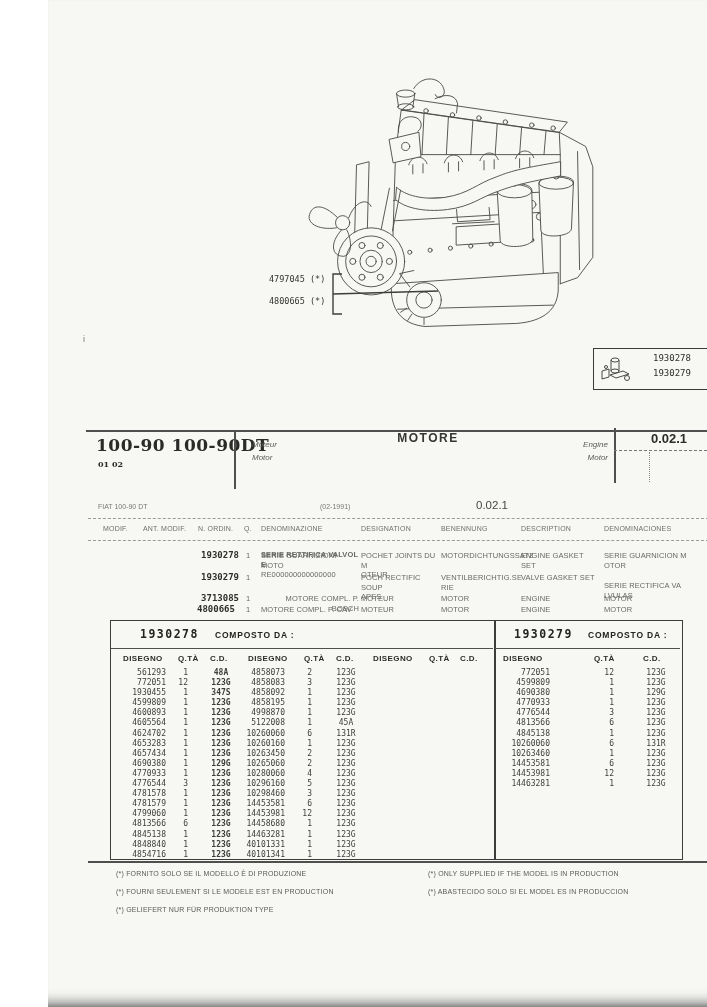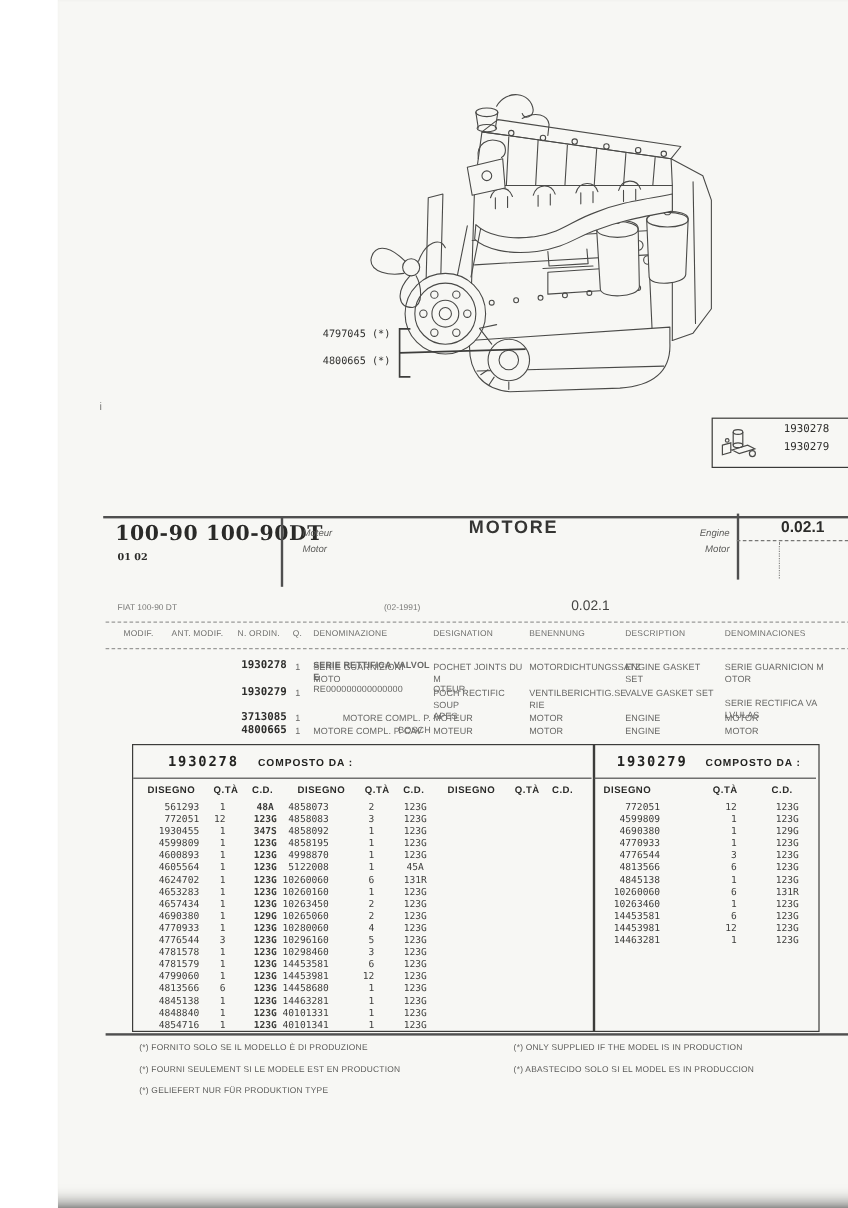--- a/index.html
+++ b/index.html
@@ -137,21 +137,21 @@
     <div class="abs mono" style="left:48px;top:4px;width:60px;font-size:9px;color:#2e2e2c;text-align:center;">1930278</div>
     <div class="abs mono" style="left:48px;top:19px;width:60px;font-size:9px;color:#2e2e2c;text-align:center;">1930279</div>
   </div>
 
   <div class="abs rule" style="left:38px;top:430px;width:638px;height:2px;"></div>
   <div class="abs serif" style="left:48px;top:435px;font-size:17px;font-weight:bold;letter-spacing:.5px;color:#2a2a28;">100-90 100-90DT</div>
   <div class="abs serif" style="left:50px;top:459px;font-size:8px;font-weight:bold;color:#2a2a28;">01 02</div>
   <div class="abs rule" style="left:186px;top:431px;width:1.5px;height:58px;"></div>
   <div class="abs" style="left:204px;top:440px;font-size:8px;font-style:italic;color:#5c5c5a;">Moteur</div>
   <div class="abs" style="left:204px;top:453px;font-size:8px;font-style:italic;color:#5c5c5a;">Motor</div>
-  <div class="abs" style="left:220px;top:431px;width:320px;text-align:center;font-size:15px;font-weight:bold;letter-spacing:1.5px;color:#35353 3;color:#353533;">MOTORE</div>
+  <div class="abs" style="left:220px;top:431px;width:320px;text-align:center;font-size:12px;font-weight:bold;letter-spacing:1.5px;color:#35353 3;color:#353533;">MOTORE</div>
   <div class="abs" style="left:460px;top:440px;width:100px;text-align:right;font-size:8px;font-style:italic;color:#5c5c5a;">Engine</div>
   <div class="abs" style="left:460px;top:453px;width:100px;text-align:right;font-size:8px;font-style:italic;color:#5c5c5a;">Motor</div>
   <div class="abs rule" style="left:566px;top:428px;width:1.5px;height:55px;"></div>
   <div class="abs" style="left:566px;top:431px;width:110px;text-align:center;font-size:13px;font-weight:bold;color:#2c2c2a;">0.02.1</div>
   <div class="abs dash" style="left:566px;top:450px;width:108px;border-color:#777775;"></div>
   <div class="abs" style="left:601px;top:452px;height:30px;border-left:1px dotted #8a8a88;"></div>
 
   <div class="abs faded" style="left:50px;top:503px;font-size:7px;">FIAT 100-90 DT</div>
   <div class="abs faded" style="left:272px;top:503px;font-size:7px;">(02-1991)</div>
   <div class="abs" style="left:428px;top:499px;font-size:11.5px;color:#454543;">0.02.1</div>
@@ -192,21 +192,21 @@
 LVULAS</div>
 
   <div class="abs ord r" style="left:145px;top:593px;width:46px;">3713085</div>
   <div class="abs cellTxt" style="left:198px;top:594px;">1</div>
   <div class="abs cellTxt pre" style="left:213px;top:594px;width:98px;text-align:right;">MOTORE COMPL. P. BOSCH</div>
   <div class="abs cellTxt pre" style="left:313px;top:594px;width:78px;">MOTEUR</div>
   <div class="abs cellTxt pre" style="left:393px;top:594px;width:78px;">MOTOR</div>
   <div class="abs cellTxt pre" style="left:473px;top:594px;width:78px;">ENGINE</div>
   <div class="abs cellTxt pre" style="left:556px;top:594px;width:110px;">MOTOR</div>
 
-  <div class="abs ord r" style="left:145px;top:604px;width:46px;">4800665</div>
+  <div class="abs ord r" style="left:145px;top:604px;width:46px;text-align:center;">4800665</div>
   <div class="abs cellTxt" style="left:198px;top:605px;">1</div>
   <div class="abs cellTxt pre" style="left:213px;top:605px;width:98px;">MOTORE COMPL. P. CAV</div>
   <div class="abs cellTxt pre" style="left:313px;top:605px;width:78px;">MOTEUR</div>
   <div class="abs cellTxt pre" style="left:393px;top:605px;width:78px;">MOTOR</div>
   <div class="abs cellTxt pre" style="left:473px;top:605px;width:78px;">ENGINE</div>
   <div class="abs cellTxt pre" style="left:556px;top:605px;width:110px;">MOTOR</div>
 
   <div class="abs cbox" style="left:62px;top:620px;width:384px;height:238px;"></div>
   <div class="abs ctitleNum" style="left:92px;top:627px;">1930278</div>
   <div class="abs ctitleLbl" style="left:167px;top:630px;">COMPOSTO DA :</div>
@@ -270,21 +270,21 @@
 129G
 123G
 123G
 123G
 123G
 123G
 123G
 123G
 123G
 123G</div>
-  <div class="abs cdata pre r" style="left:170px;top:668px;width:56px;">4858073
+  <div class="abs cdata pre r" style="left:181px;top:668px;width:56px;">4858073
 4858083
 4858092
 4858195
 4998870
 5122008
 10260060
 10260160
 10263450
 10265060
 10280060

